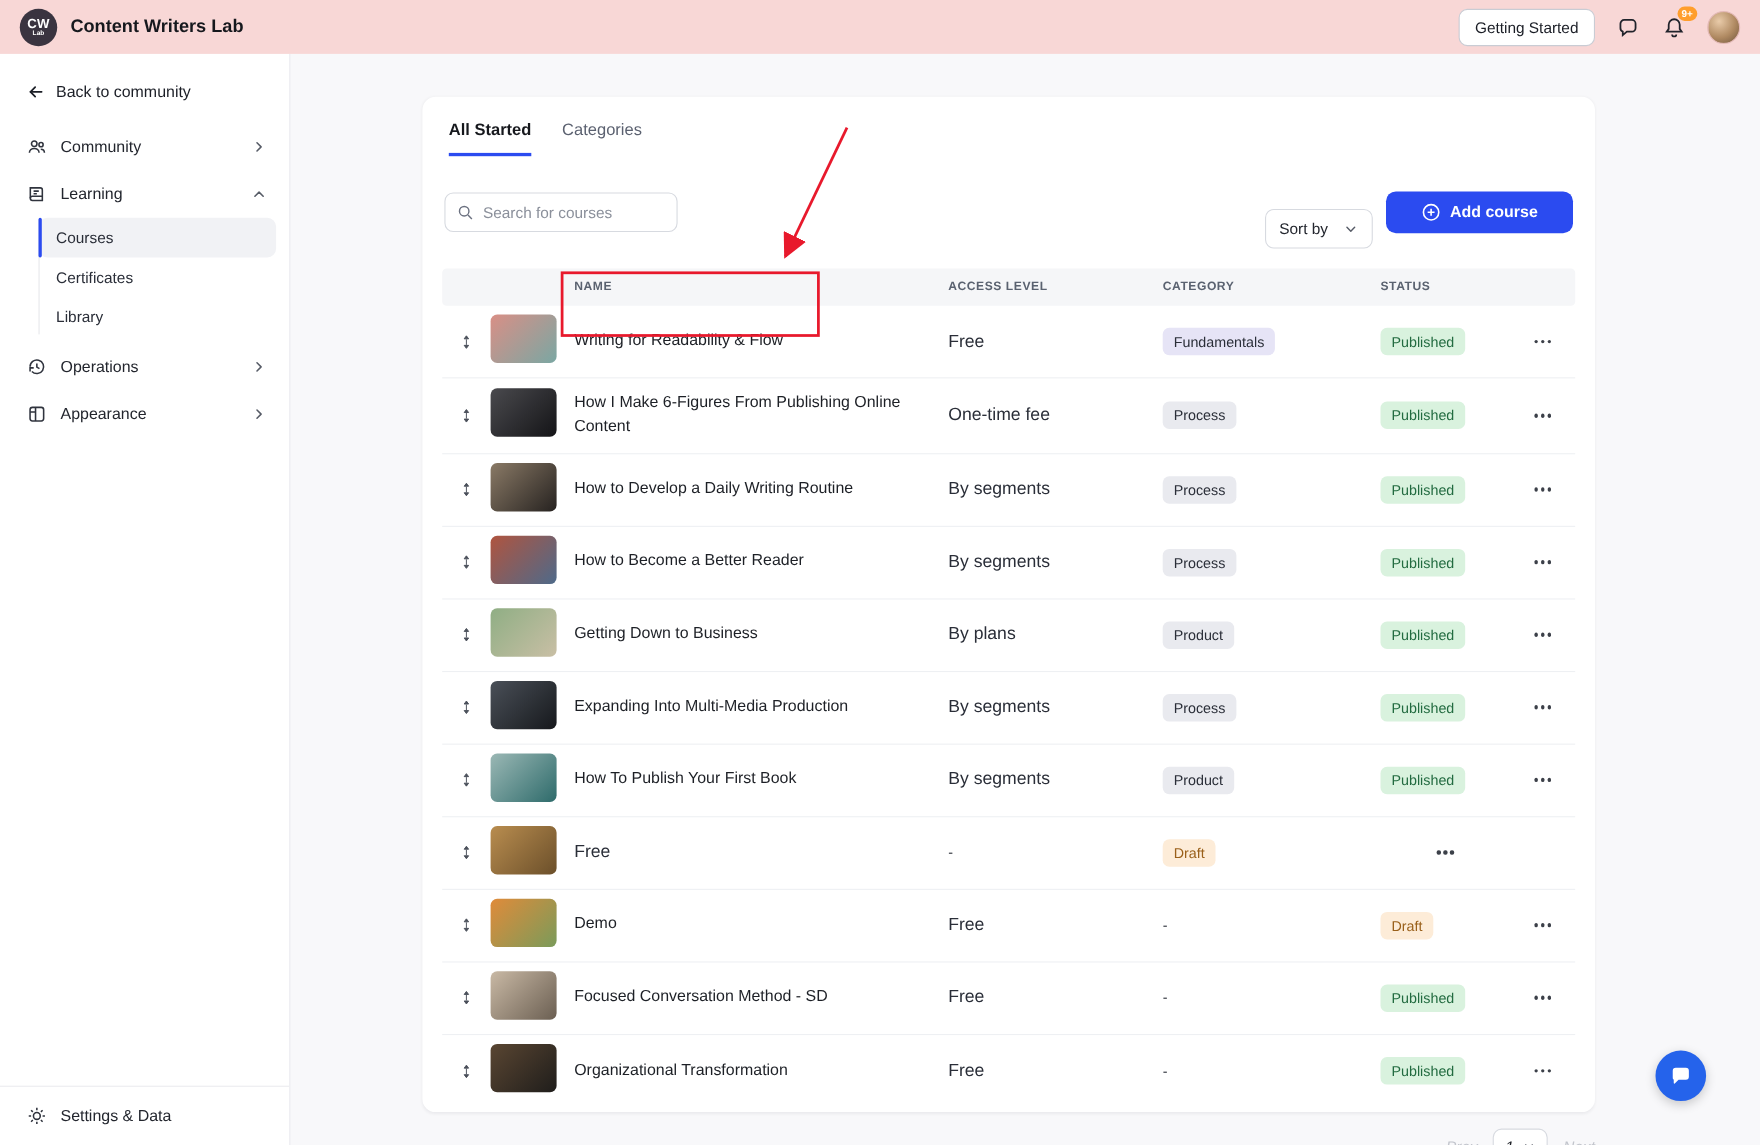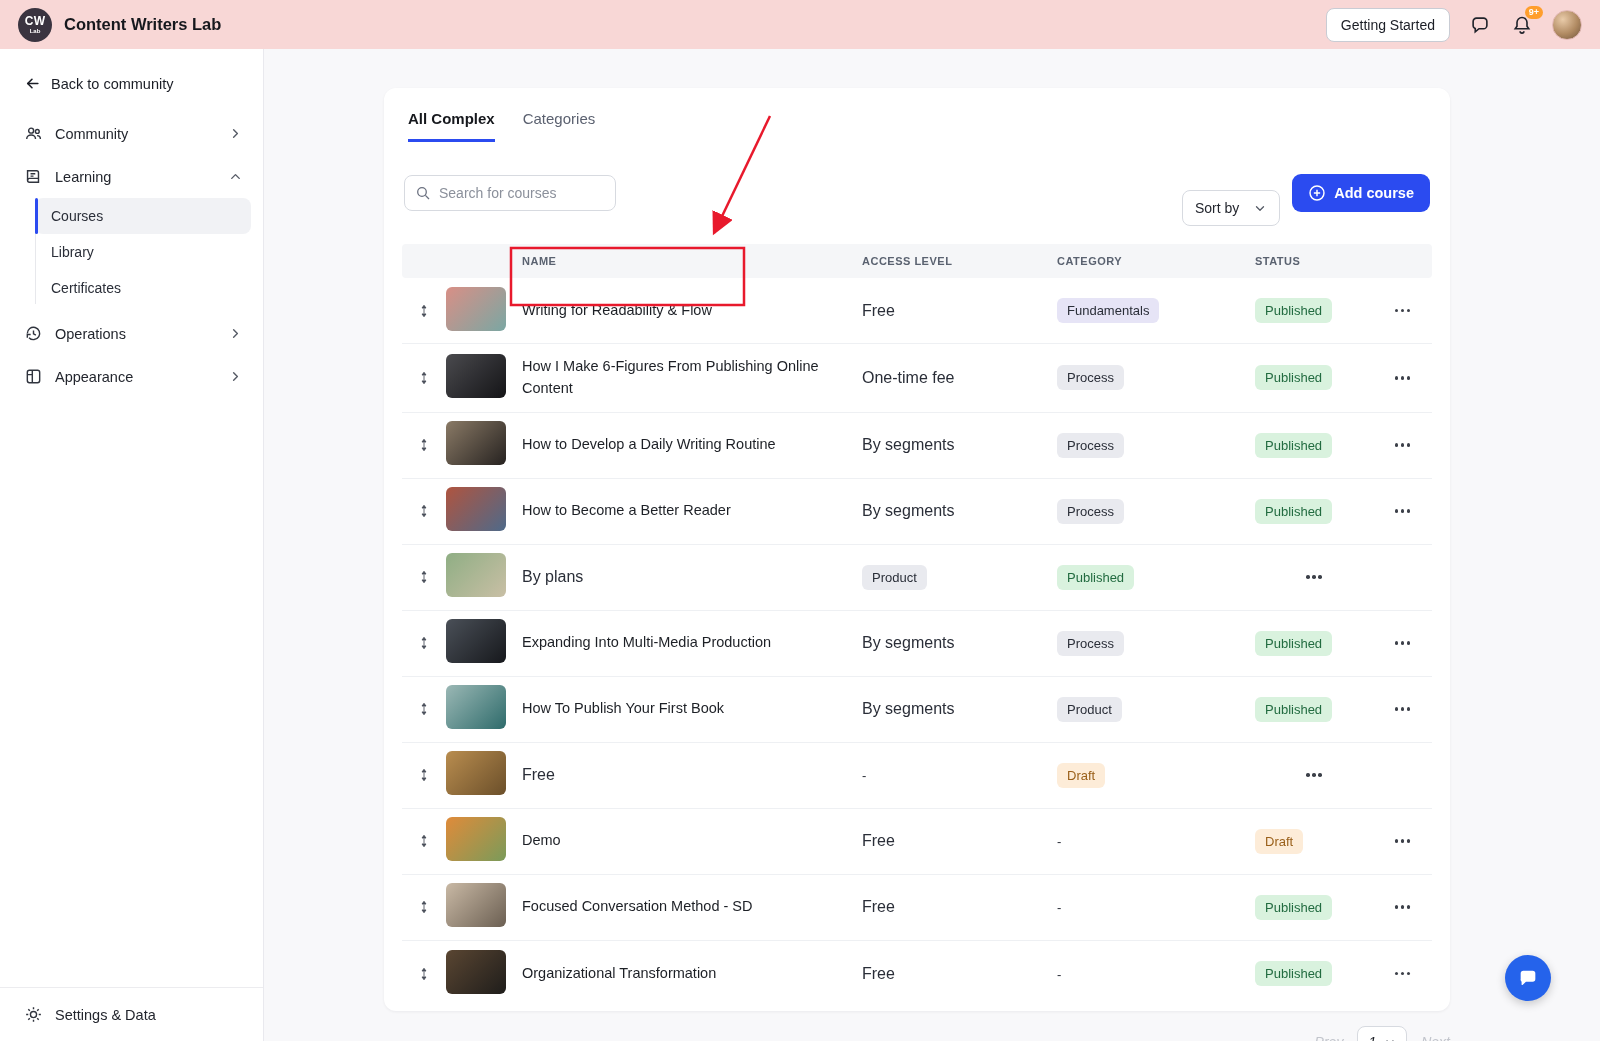--- a/index.html
+++ b/index.html
@@ -55,21 +55,21 @@
   .toolbar { display:flex; align-items:center; justify-content:space-between; padding:18px 20px 0 20px; }
   .search-box { display:flex; align-items:center; gap:8px; width:212px; height:36px; background:#fff; border:1px solid #d7dae0;
     border-radius:8px; padding:0 10px; }
   .search-box svg { stroke:#6b7180; flex:none; }
   .search-box input { border:none; outline:none; flex:1; font-family:inherit; font-size:14px; color:#1d2026; background:transparent; }
   .search-box input::placeholder { color:#8b909b; }
   .toolbar-right { display:flex; align-items:center; gap:12px; }
   .sort-select { display:flex; align-items:center; gap:14px; height:36px; padding:0 12px; border:1px solid #d7dae0; border-radius:8px;
     background:#fff; font-size:14px; color:#23262e; cursor:pointer;margin-top:30px; }
   .sort-select svg { stroke:#565b66; }
-  .btn-add { display:flex; align-items:center; gap:8px; height:38px; padding:0 16px; background:var(--accent_blue,#2b4bf0);
+  .btn-add { display:flex; align-items:center; gap:8px; height:38px; padding:0 32px; background:var(--accent_blue,#2b4bf0);
     border:none; border-radius:9px; color:#fff; font-family:inherit; font-size:14.5px; font-weight:600; cursor:pointer; }
   .btn-add svg { stroke:#fff; }
 
   .table { margin:18px 18px 0 18px; }
   .thead-row, .trow { display:grid; grid-template-columns:44px 76px 1fr 195px 198px 118px 59px; align-items:center; }
   .thead-row { background:#f5f6f8; border-radius:4px; height:34px; }
   .th { font-size:11px; font-weight:700; letter-spacing:.5px; color:#5a6270; text-transform:uppercase; }
   .trow { min-height:66px; border-bottom:1px solid #eef0f3; cursor:default; }
   .trow:last-child { border-bottom:none; }
   .drag { display:flex; justify-content:center; cursor:grab; }
@@ -165,22 +165,22 @@
       <span>Learning</span>
       <span class="chev">
         <svg width="15" height="15" viewBox="0 0 16 16" fill="none" stroke-width="1.5" stroke-linecap="round" stroke-linejoin="round">
             <path d="M4 10l4-4 4 4"></path>
           </svg>
       </span>
     </div>
 
     <div class="subnav">
       <div class="subitem active">Courses</div>
+      <div class="subitem">Certificates</div>
       <div class="subitem">Library</div>
-      <div class="subitem">Certificates</div>
     </div>
 
     <div class="nav-item">
       <svg class="mi" width="19" height="19" viewBox="0 0 16 16" fill="none" stroke-width="1.2">
           <path d="M2.8 8a5.2 5.2 0 1 1 1.4 3.5"></path>
           <path d="M2.8 11.6V8.8h2.8"></path>
           <path d="M8 5.4v2.8l2 1.2"></path>
         </svg>
       <span>Operations</span>
       <span class="chev">
@@ -209,21 +209,21 @@
         <circle cx="8" cy="8" r="2.6"></circle>
         <path d="M8 1.8v1.8M8 12.4v1.8M1.8 8h1.8M12.4 8h1.8M3.6 3.6l1.3 1.3M11.1 11.1l1.3 1.3M12.4 3.6l-1.3 1.3M4.9 11.1l-1.3 1.3"></path>
       </svg>
     <span>Settings &amp; Data</span>
   </div>
 </aside>
 
 <main class="main">
   <section class="card">
     <div class="tabs">
-      <div class="tab active">All Complex</div>
+      <div class="tab active">All Started</div>
       <div class="tab">Categories</div>
     </div>
 
     <div class="toolbar">
       <div class="search-box">
         <svg width="16" height="16" viewBox="0 0 16 16" fill="none" stroke-width="1.3">
             <circle cx="7" cy="7" r="4.3"></circle>
             <path d="M10.4 10.4 14 14"></path>
           </svg>
         <input type="text" placeholder="Search for courses" style="">
@@ -338,20 +338,21 @@
 
   <div class="trow">
     <span class="drag">
       <svg width="14" height="14" viewBox="0 0 16 16" stroke-width="1">
                 <path d="M8 1.5 10.3 4.6H5.7z"></path>
                 <path d="M8 14.5 10.3 11.4H5.7z"></path>
                 <path d="M8 5.5v5" fill="none" stroke-linecap="round"></path>
               </svg>
     </span>
     <span><span class="thumb" style="display: inline-block; background: linear-gradient(135deg, rgb(143, 174, 132), rgb(201, 191, 165));"></span></span>
+    <span class="cell-name">Getting Down to Business</span>
     <span class="cell-access">By plans</span>
     <span><span class="badge-cat">Product</span></span>
     <span><span class="badge-status published">Published</span></span>
     <span class="row-menu">
               <i></i>
               <i></i>
               <i></i>
             </span>
   </div>
 

